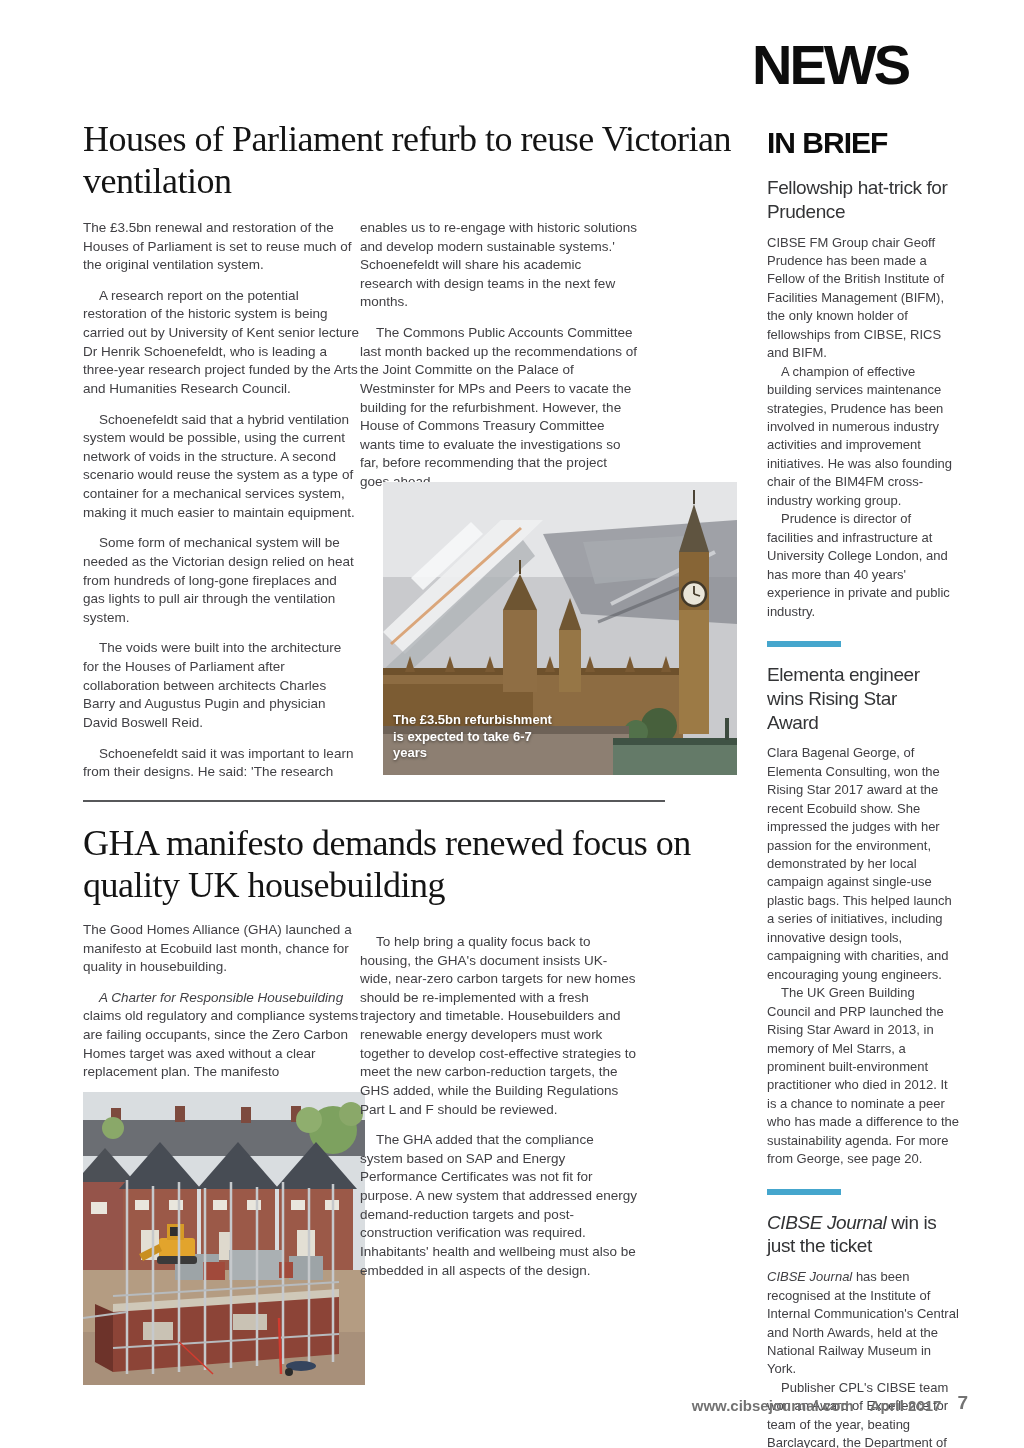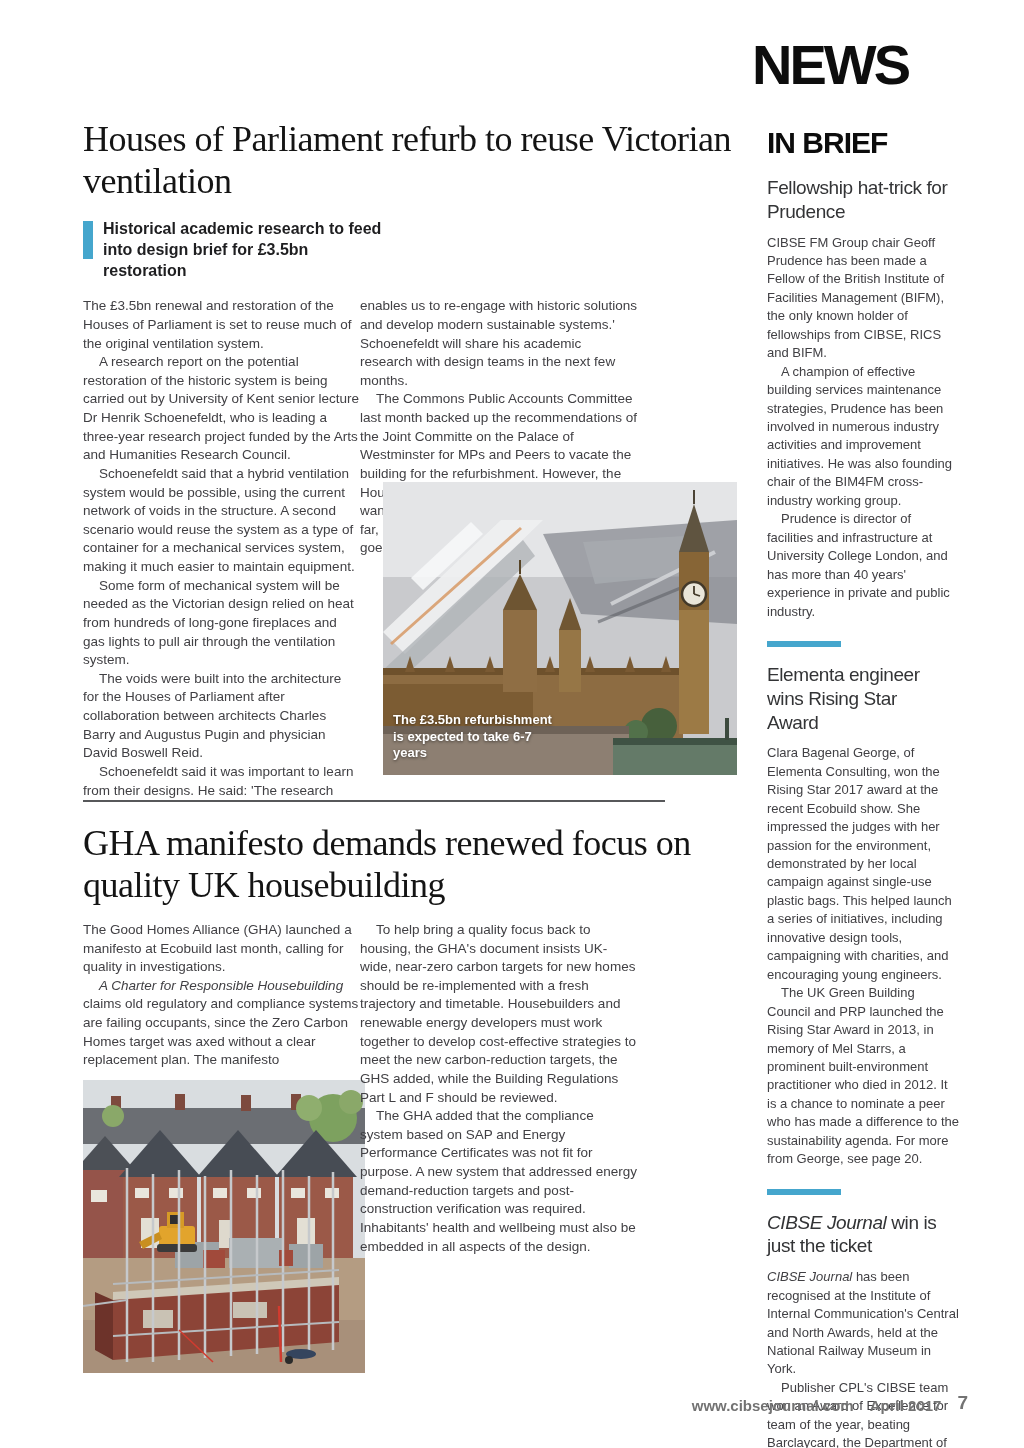--- a/index.html
+++ b/index.html
@@ -19,21 +19,21 @@
     font-family:"Liberation Serif", serif; font-weight:500; letter-spacing:-0.5px;
     font-size:36px; line-height:1.18; color:#141414; margin:0 0 16px 0;
   }
   .standfirst { display:flex; gap:10px; width:300px; margin:4px 0 16px 0; }
   .standfirst-bar { width:10px; height:38px; background:#45a6cd; flex:none; margin-top:2px; }
   .standfirst-text { font-size:16px; font-weight:bold; line-height:1.3; color:#1e1e20; }
 
   .cols { display:flex; }
   .col { width:277px; }
   .body-text p { margin:0; font-size:13.5px; line-height:1.38; color:#414044; }
-  .body-text p.indent { text-indent:16px; }
+  .body-text p.indent { text-indent:16px;margin-top:12px; }
 
   .article1 { position:relative; height:682px; }
   .photo-parliament { position:absolute; left:300px; top:364px; width:354px; height:293px; }
   .photo-parliament svg { display:block; }
   .photo-caption {
     position:absolute; left:10px; bottom:14px; width:165px;
     color:#ffffff; font-weight:bold; font-size:13px; line-height:1.25;
     text-shadow:0 1px 3px rgba(0,0,0,0.55);
   }
 
@@ -101,24 +101,20 @@
         <p class="indent"></p>
       </div>
     </div>
   </div>
 
   <div class="main">
 
     <div class="article1">
       <h1 class="headline">Houses of Parliament refurb to reuse Victorian ventilation</h1>
 
-      <div class="standfirst">
-        <span class="standfirst-bar"></span>
-        <span class="standfirst-text">Historical academic research to feed into design brief for £3.5bn restoration</span>
-      </div>
 
       <div class="cols">
         <div class="col body-text">
           <p>The £3.5bn renewal and restoration of the Houses of Parliament is set to reuse much of the original ventilation system.</p>
           <p class="indent">A research report on the potential restoration of the historic system is being carried out by University of Kent senior lecture Dr Henrik Schoenefeldt, who is leading a three-year research project funded by the Arts and Humanities Research Council.</p>
           <p class="indent">Schoenefeldt said that a hybrid ventilation system would be possible, using the current network of voids in the structure. A second scenario would reuse the system as a type of container for a mechanical services system, making it much easier to maintain equipment.</p>
           <p class="indent">Some form of mechanical system will be needed as the Victorian design relied on heat from hundreds of long-gone fireplaces and gas lights to pull air through the ventilation system.</p>
           <p class="indent">The voids were built into the architecture for the Houses of Parliament after collaboration between architects Charles Barry and Augustus Pugin and physician David Boswell Reid.</p>
           <p class="indent">Schoenefeldt said it was important to learn from their designs. He said: 'The research</p>
         </div>
@@ -179,21 +175,21 @@
       </div>
     </div>
 
     <hr class="article-rule">
 
     <div class="article2">
       <h1 class="headline">GHA manifesto demands renewed focus on quality UK housebuilding</h1>
 
       <div class="cols">
         <div class="col body-text">
-          <p>The Good Homes Alliance (GHA) launched a manifesto at Ecobuild last month, calling for quality in investigations.</p>
+          <p>The Good Homes Alliance (GHA) launched a manifesto at Ecobuild last month, chance for quality in housebuilding.</p>
           <p class="indent"><i>A Charter for Responsible Housebuilding</i><span> claims old regulatory and compliance systems are failing occupants, since the Zero Carbon Homes target was axed without a clear replacement plan. The manifesto</span></p>
 
           <div class="photo-construction">
             <svg width="282" height="293" viewBox="0 0 282 293">
               <rect width="282" height="293" fill="#d9dde0"></rect>
 
               <rect x="0" y="28" width="282" height="36" fill="#6b6e73"></rect>
               <rect x="28" y="16" width="10" height="16" fill="#7d4a3e"></rect>
               <rect x="92" y="14" width="10" height="16" fill="#7d4a3e"></rect>
               <rect x="158" y="15" width="10" height="16" fill="#7d4a3e"></rect>

